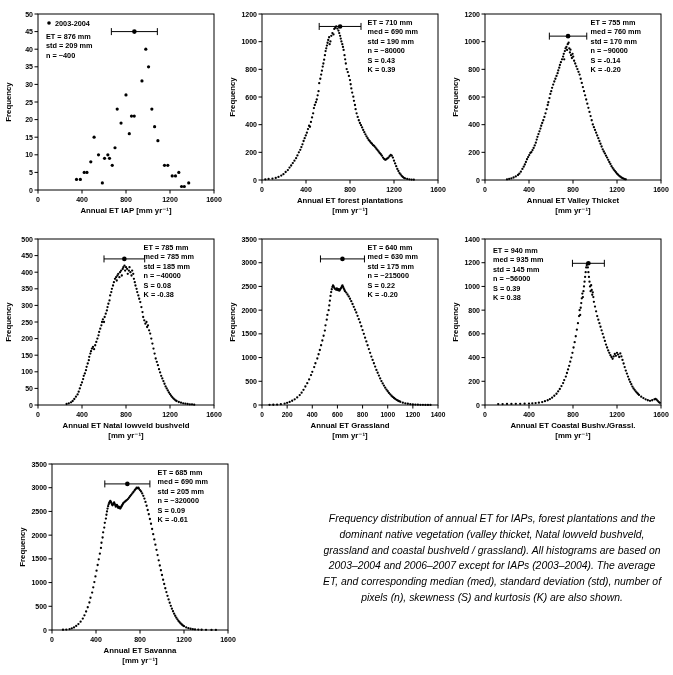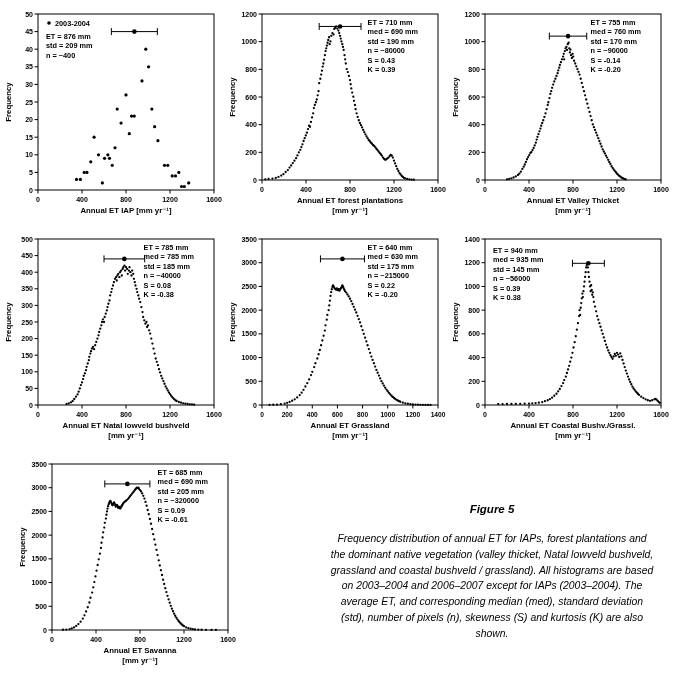--- a/index.html
+++ b/index.html
@@ -2,21 +2,21 @@
 <html><head>
 <meta charset="utf-8">
 <style>
   html,body{margin:0;padding:0;background:#ffffff;}
   .page{position:relative;width:673px;height:675px;background:#ffffff;overflow:hidden;
         font-family:"Liberation Sans","DejaVu Sans",sans-serif;color:#000;}
   .chart-cell{position:absolute;margin:0;padding:0;}
   .chart-cell svg{display:block;}
   .caption{position:absolute;left:314px;top:503px;width:356px;text-align:center;}
   .caption h3{margin:0 0 3px 0;font-size:11.5px;font-style:italic;font-weight:bold;}
-  .caption p{margin:16px;font-size:10.4px;font-style:italic;font-weight:500;line-height:1.52;}
+  .caption p{margin:8px;font-size:10.4px;font-style:italic;font-weight:500;line-height:1.52;}
 </style>
 </head>
 <body>
 
 <div class="page">
   <figure class="chart-cell" style="left:2px;top:2px">
       <svg width="222" height="222" viewBox="0 0 222 222">
         <rect x="36" y="12" width="176" height="176" fill="none" stroke="#000000" stroke-width="1"></rect>
         <g font-family="&quot;Liberation Sans&quot;,&quot;DejaVu Sans&quot;,sans-serif" font-size="7" font-weight="bold" fill="#000000">
           <line x1="36" y1="188" x2="36" y2="191.5" stroke="#000000" stroke-width="1"></line>
@@ -1149,16 +1149,15 @@
           <text x="141.6" y="32.4">med = 690 mm</text>
           <text x="141.6" y="41.8">std = 205 mm</text>
           <text x="141.6" y="51.2">n = ~320000</text>
           <text x="141.6" y="60.6">S = 0.09</text>
           <text x="141.6" y="70">K = -0.61</text>
         </g>
       </svg>
     </figure>
 
   <aside class="caption">
-    <h3>Figure 5</h3>
     <p>Frequency distribution of annual ET for IAPs, forest plantations and the dominant native vegetation (valley thicket, Natal lowveld bushveld, grassland and coastal bushveld / grassland). All histograms are based on 2003–2004 and 2006–2007 except for IAPs (2003–2004). The average ET, and corresponding median (med), standard deviation (std), number of pixels (n), skewness (S) and kurtosis (K) are also shown.</p>
   </aside>
 </div>
 
 </body></html>

